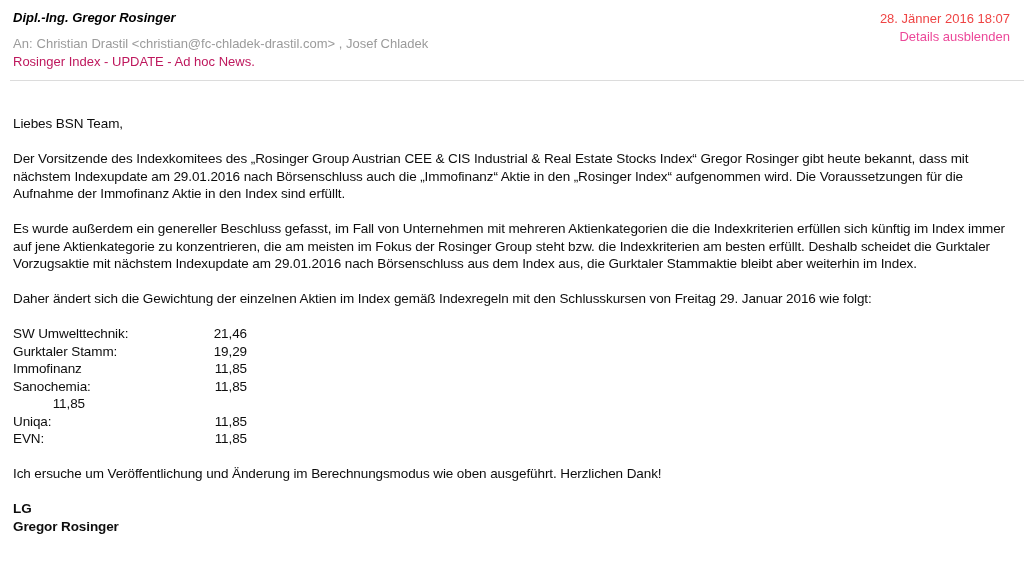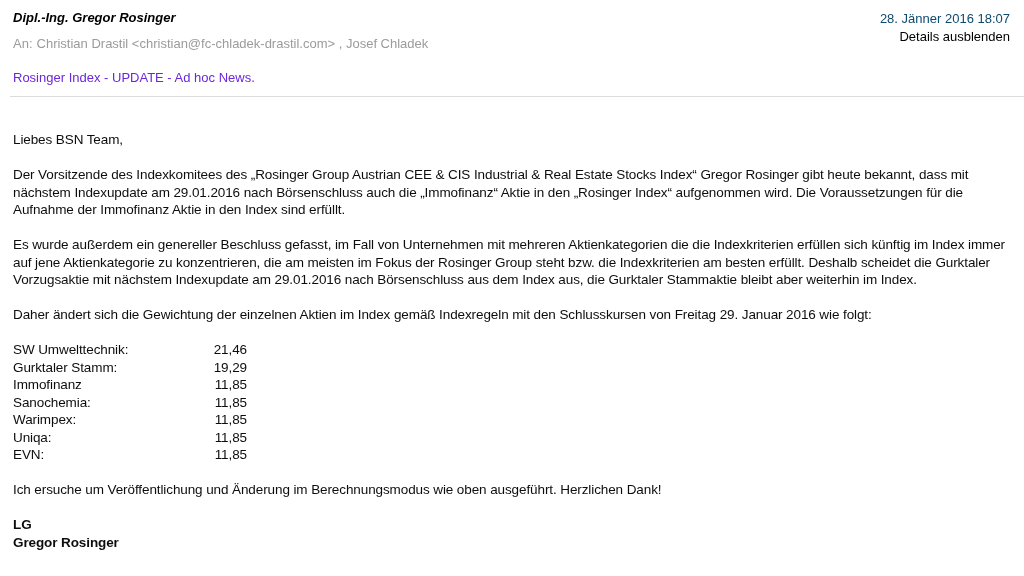--- a/index.html
+++ b/index.html
@@ -7,24 +7,24 @@
     width:1024px; height:576px; background:#ffffff; overflow:hidden;
     font-family:"Liberation Sans","DejaVu Sans",sans-serif;
     color:#111111;
     -webkit-font-smoothing:antialiased;
   }
   
   .hdr { position:relative; padding:10px 14px 0 13px; }
   .sender { font-size:13px; line-height:16px; font-weight:bold; color:#000000;font-style:italic; }
   .to-line { font-size:13px; line-height:17px; margin-top:9px; color:#9b9b9b; }
   .to-line .to-label { margin-right:4px; }
-  .subject { font-size:13px; line-height:17px; margin-top:17px; color:#6d28d9; }
+  .subject { font-size:13px; line-height:17px; margin-top:1px; color:#be185d; }
   .hdr-right { position:absolute; top:11px; right:14px; text-align:right; font-size:13px; line-height:16px; }
-  .date { color:#0c4a6e; }
-  .details { display:block; margin-top:2px; color:#000000; text-decoration:none; cursor:pointer; }
+  .date { color:#ef4444; }
+  .details { display:block; margin-top:2px; color:#ec4899; text-decoration:none; cursor:pointer; }
   .divider { height:1px; background:#dcdcdc; margin:10px 0 0 10px; }
   
   .mail-body {
     padding:34px 13px 0 13px;
     font-size:13.5px; line-height:17.5px; letter-spacing:-0.1px;
     color:#0d0d0d; max-width:1004px;
   }
   .mail-body p { margin:0 0 17.5px 0; }
   .mail-body p.tight { margin:0;font-weight:bold; }
   .weights { margin:0 0 17.5px 0; }
@@ -71,21 +71,20 @@
       </div>
       <div class="wrow">
         <span class="wlabel">Immofinanz</span>
         <span class="wval">11,85</span>
       </div>
       <div class="wrow">
         <span class="wlabel">Sanochemia:</span>
         <span class="wval">11,85</span>
       </div>
       <div class="wrow">
-        <span class="wlabel">Warimpex:</span>
         <span class="wval">11,85</span>
       </div>
       <div class="wrow">
         <span class="wlabel">Uniqa:</span>
         <span class="wval">11,85</span>
       </div>
       <div class="wrow">
         <span class="wlabel">EVN:</span>
         <span class="wval">11,85</span>
       </div>

